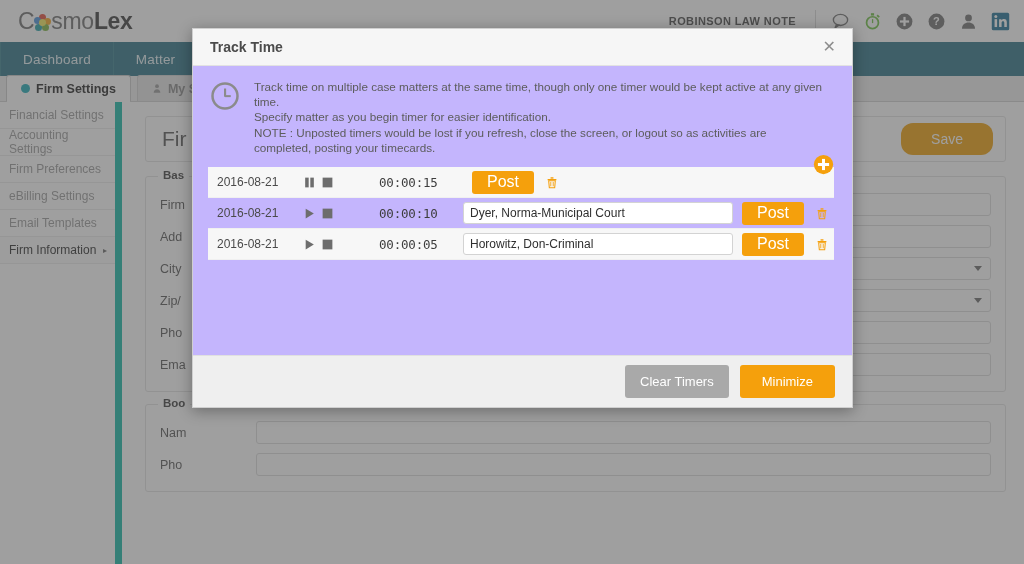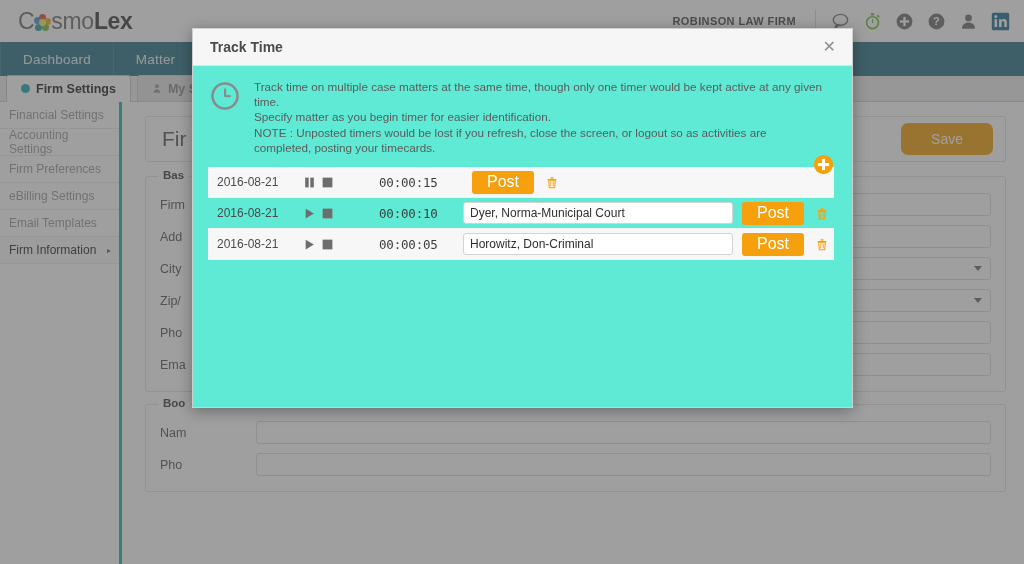--- a/index.html
+++ b/index.html
@@ -80,21 +80,21 @@
     content: ''; position: absolute; left: 0; right: 0; bottom: -1px;
     height: 2px; background: #ffffff;
   }
   .dot-teal {
     width: 9px; height: 9px; border-radius: 50%; background: #1eabb7;
     display: inline-block;
   }
 
   .sidebar {
     position: absolute; left: 0; top: 102px; width: 122px; height: 462px;
-    background: #ffffff; border-right: 3px solid #14b8a6;
+    background: #ffffff; border-right: 7px solid #14b8a6;
   }
   .side-item {
     height: 27px; display: flex; align-items: center; justify-content: space-between;
     padding: 0 8px 0 9px; font-size: 12px; color: #9a9a9a;
     border-bottom: 1px solid #ececec;
   }
   .side-item.sel { color: #2c2c2c; background: #fafafa; }
   .side-arrow { font-size: 8px; color: #666; }
 
   .content {
@@ -102,21 +102,21 @@
     background: #ffffff; padding: 14px 18px 0 22px;
   }
   .panel-head {
     border: 1px solid #e3e3e3; border-radius: 3px; height: 46px;
     display: flex; align-items: center; justify-content: space-between;
     padding: 0 12px 0 16px; margin-bottom: 14px;
   }
   .panel-title { font-size: 21px; color: #555; }
   .save-btn {
     background: #efa00b; color: #fff; font-size: 14px;
-    border: none; border-radius: 7px; padding: 8px 30px; cursor: pointer;
+    border: none; border-radius: 12px; padding: 8px 30px; cursor: pointer;
   }
   .fieldset {
     border: 1px solid #e3e3e3; border-radius: 3px; padding: 10px 14px 12px;
     margin-bottom: 12px; position: relative;
   }
   .legend {
     position: absolute; top: -8px; left: 12px; background: #fff;
     padding: 0 5px; font-size: 11.5px; font-weight: bold; color: #3c3c3c;
   }
   .frow { display: flex; align-items: center; height: 29px; margin-top: 3px; }
@@ -145,21 +145,21 @@
   }
   .modal-header {
     height: 37px; background: #f6f6f6; border-bottom: 1px solid #e2e2e2;
     display: flex; align-items: center; padding: 0 14px 0 17px;
   }
   .modal-title { font-size: 14px; font-weight: bold; color: #4b4b4b; }
   .modal-close {
     margin-left: auto; font-size: 16px; color: #8d8d8d; cursor: pointer;
     line-height: 1; padding: 4px 2px;
   }
-  .modal-body { flex: 1; background: #5eead4; position: relative; overflow: hidden; }
+  .modal-body { flex: 1; background: #c4b5fd; position: relative; overflow: hidden; }
 
   .info-area {
     display: flex; align-items: flex-start; gap: 14px;
     padding: 13px 18px 6px 17px; position: relative;
   }
   .clock-ic { flex: 0 0 auto; margin-top: 2px; }
   .info-text {
     font-size: 11.7px; color: #5c5c5c; line-height: 15.2px; max-width: 572px;
   }
   .add-btn {
@@ -224,21 +224,21 @@
             <i class="f3"></i>
           <i class="f4"></i>
             <i class="f5"></i>
             <i class="f6"></i>
         </span>
         <span class="c1">smo</span>
         <span class="c2">Lex</span>
       </div>
 
       <div class="topbar-right">
-        <span class="firm-name">ROBINSON LAW FIRM</span>
+        <span class="firm-name">ROBINSON LAW NOTE</span>
         <span class="vsep"></span>
 
         <svg class="ticon" viewBox="0 0 24 24">
           <ellipse cx="12" cy="10" rx="9" ry="7" fill="none" stroke="#6f6f6f" stroke-width="1.7"></ellipse>
           <path d="M7 16 L5 20 L10 16.5 Z" fill="none" stroke="#6f6f6f" stroke-width="1.7"></path>
         </svg>
 
         <svg class="ticon" viewBox="0 0 24 24">
           <circle cx="12" cy="13.5" r="7.5" fill="none" stroke="#6cbf3f" stroke-width="2.2"></circle>
           <rect x="10" y="1.5" width="4" height="3" fill="#6cbf3f"></rect>
@@ -465,15 +465,19 @@
             <rect x="9.5" y="3" width="5" height="2.4" fill="#f5a00c"></rect>
             <path d="M6.3 9h11.4l-1.1 12H7.4z" fill="none" stroke="#f5a00c" stroke-width="1.8"></path>
             <rect x="9.2" y="11" width="1.5" height="7.5" fill="#f5a00c"></rect>
             <rect x="13.3" y="11" width="1.5" height="7.5" fill="#f5a00c"></rect>
           </svg>
         </div>
 
       </div>
     </div>
 
+    <div class="modal-footer">
+      <button class="btn-clear">Clear Timers</button>
+      <button class="btn-min">Minimize</button>
+    </div>
 
   </div>
 </div>
 
 </body></html>

